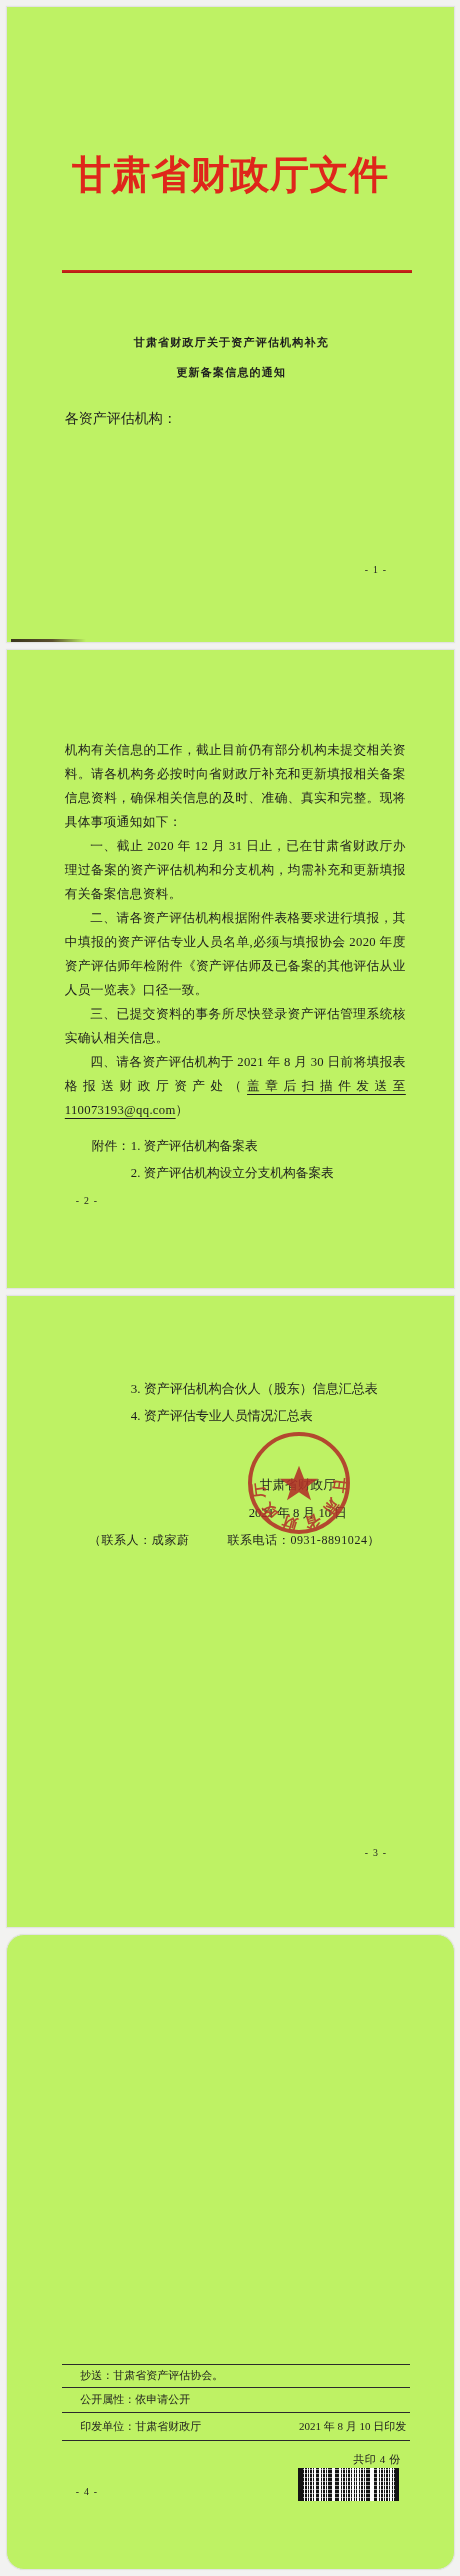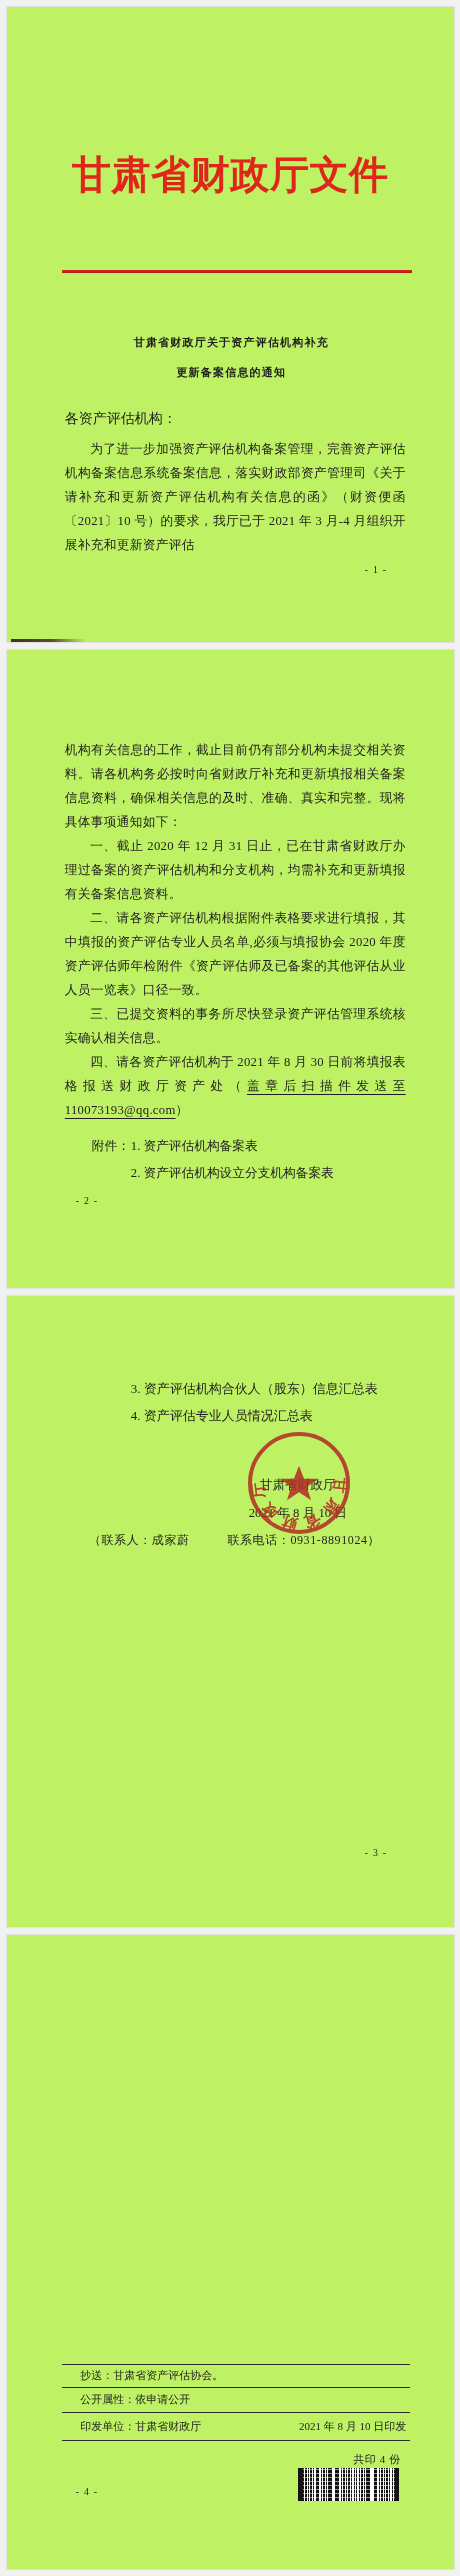--- a/index.html
+++ b/index.html
@@ -12,21 +12,21 @@
   .stage { position: absolute; inset: 0; }
   .page {
     position: absolute; left: 5.8px; width: 449px;
     background: #bef264; border: 0.6px solid #e3e3e2;
     box-shadow: 0 0 1.7px rgba(0,0,0,.05);
     overflow: hidden;
   }
   #page1 { top: 5.8px;   height: 637px; }
   #page2 { top: 649px; height: 640px; }
   #page3 { top: 1295px; height: 633px; }
-  #page4 { top: 1934px; height: 636px; }
+  #page4 { top: 1934px; height: 636px; border-radius: 18px; }
 
   
   .letterhead {
     position: absolute; top: 143px; left: 0; width: 100%;
     text-align: center; color: #df261b;
     font-size: 39px; font-weight: 900; letter-spacing: 0.6px;
     line-height: 50px; white-space: nowrap;
   }
   .doc-number {
     position: absolute; top: 247px; left: 0; width: 100%;
@@ -105,23 +105,20 @@
 <div class="stage">
 
   <div class="page" id="page1">
     <div class="letterhead">甘肃省财政厅文件</div>
     <div class="red-rule"></div>
     <div class="doc-title">
       <div>甘肃省财政厅关于资产评估机构补充</div>
       <div>更新备案信息的通知</div>
     </div>
     <div class="salutation">各资产评估机构：</div>
-    <div class="body-text" id="p1-body">
-      <p class="indent">为了进一步加强资产评估机构备案管理，完善资产评估机构备案信息系统备案信息，落实财政部资产管理司《关于请补充和更新资产评估机构有关信息的函》（财资便函〔2021〕10 号）的要求，我厅已于 2021 年 3 月-4 月组织开展补充和更新资产评估</p>
-    </div>
     <div class="page-num" id="pn1">- 1 -</div>
     <div class="smudge"></div>
   </div>
 
   <div class="page" id="page2">
     <div class="body-text" id="p2-body">
       <p>机构有关信息的工作，截止目前仍有部分机构未提交相关资料。请各机构务必按时向省财政厅补充和更新填报相关备案信息资料，确保相关信息的及时、准确、真实和完整。现将具体事项通知如下：</p>
       <p class="indent">一、截止 2020 年 12 月 31 日止，已在甘肃省财政厅办理过备案的资产评估机构和分支机构，均需补充和更新填报有关备案信息资料。</p>
       <p class="indent">二、请各资产评估机构根据附件表格要求进行填报，其中填报的资产评估专业人员名单,必须与填报协会 2020 年度资产评估师年检附件《资产评估师及已备案的其他评估从业人员一览表》口径一致。</p>
       <p class="indent">三、已提交资料的事务所尽快登录资产评估管理系统核实确认相关信息。</p>

